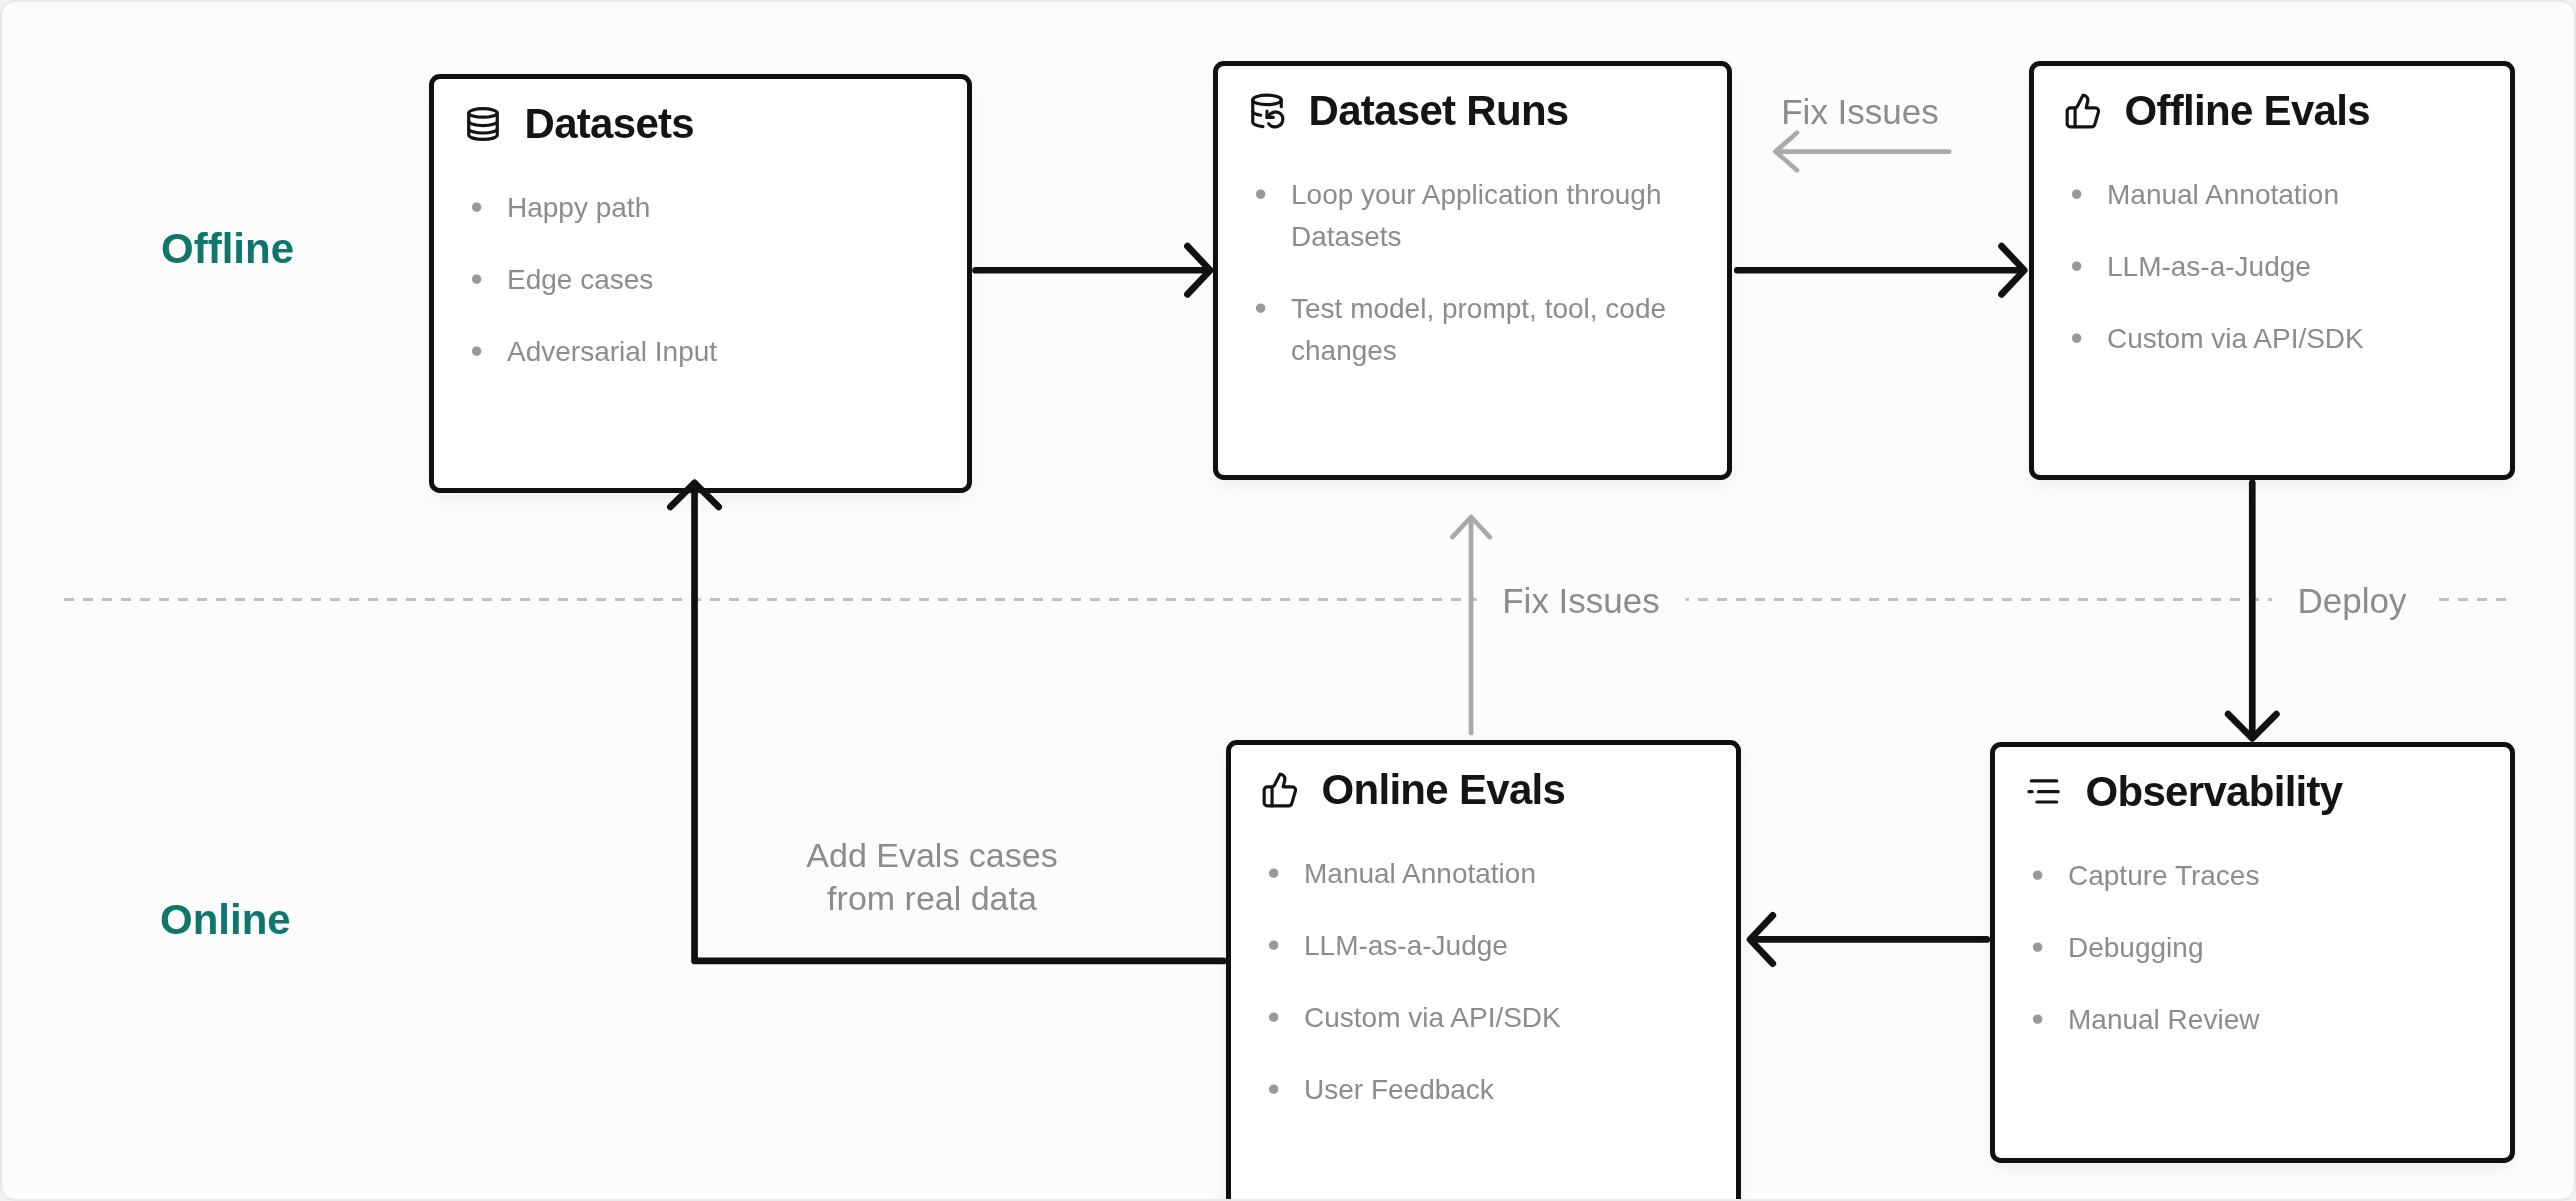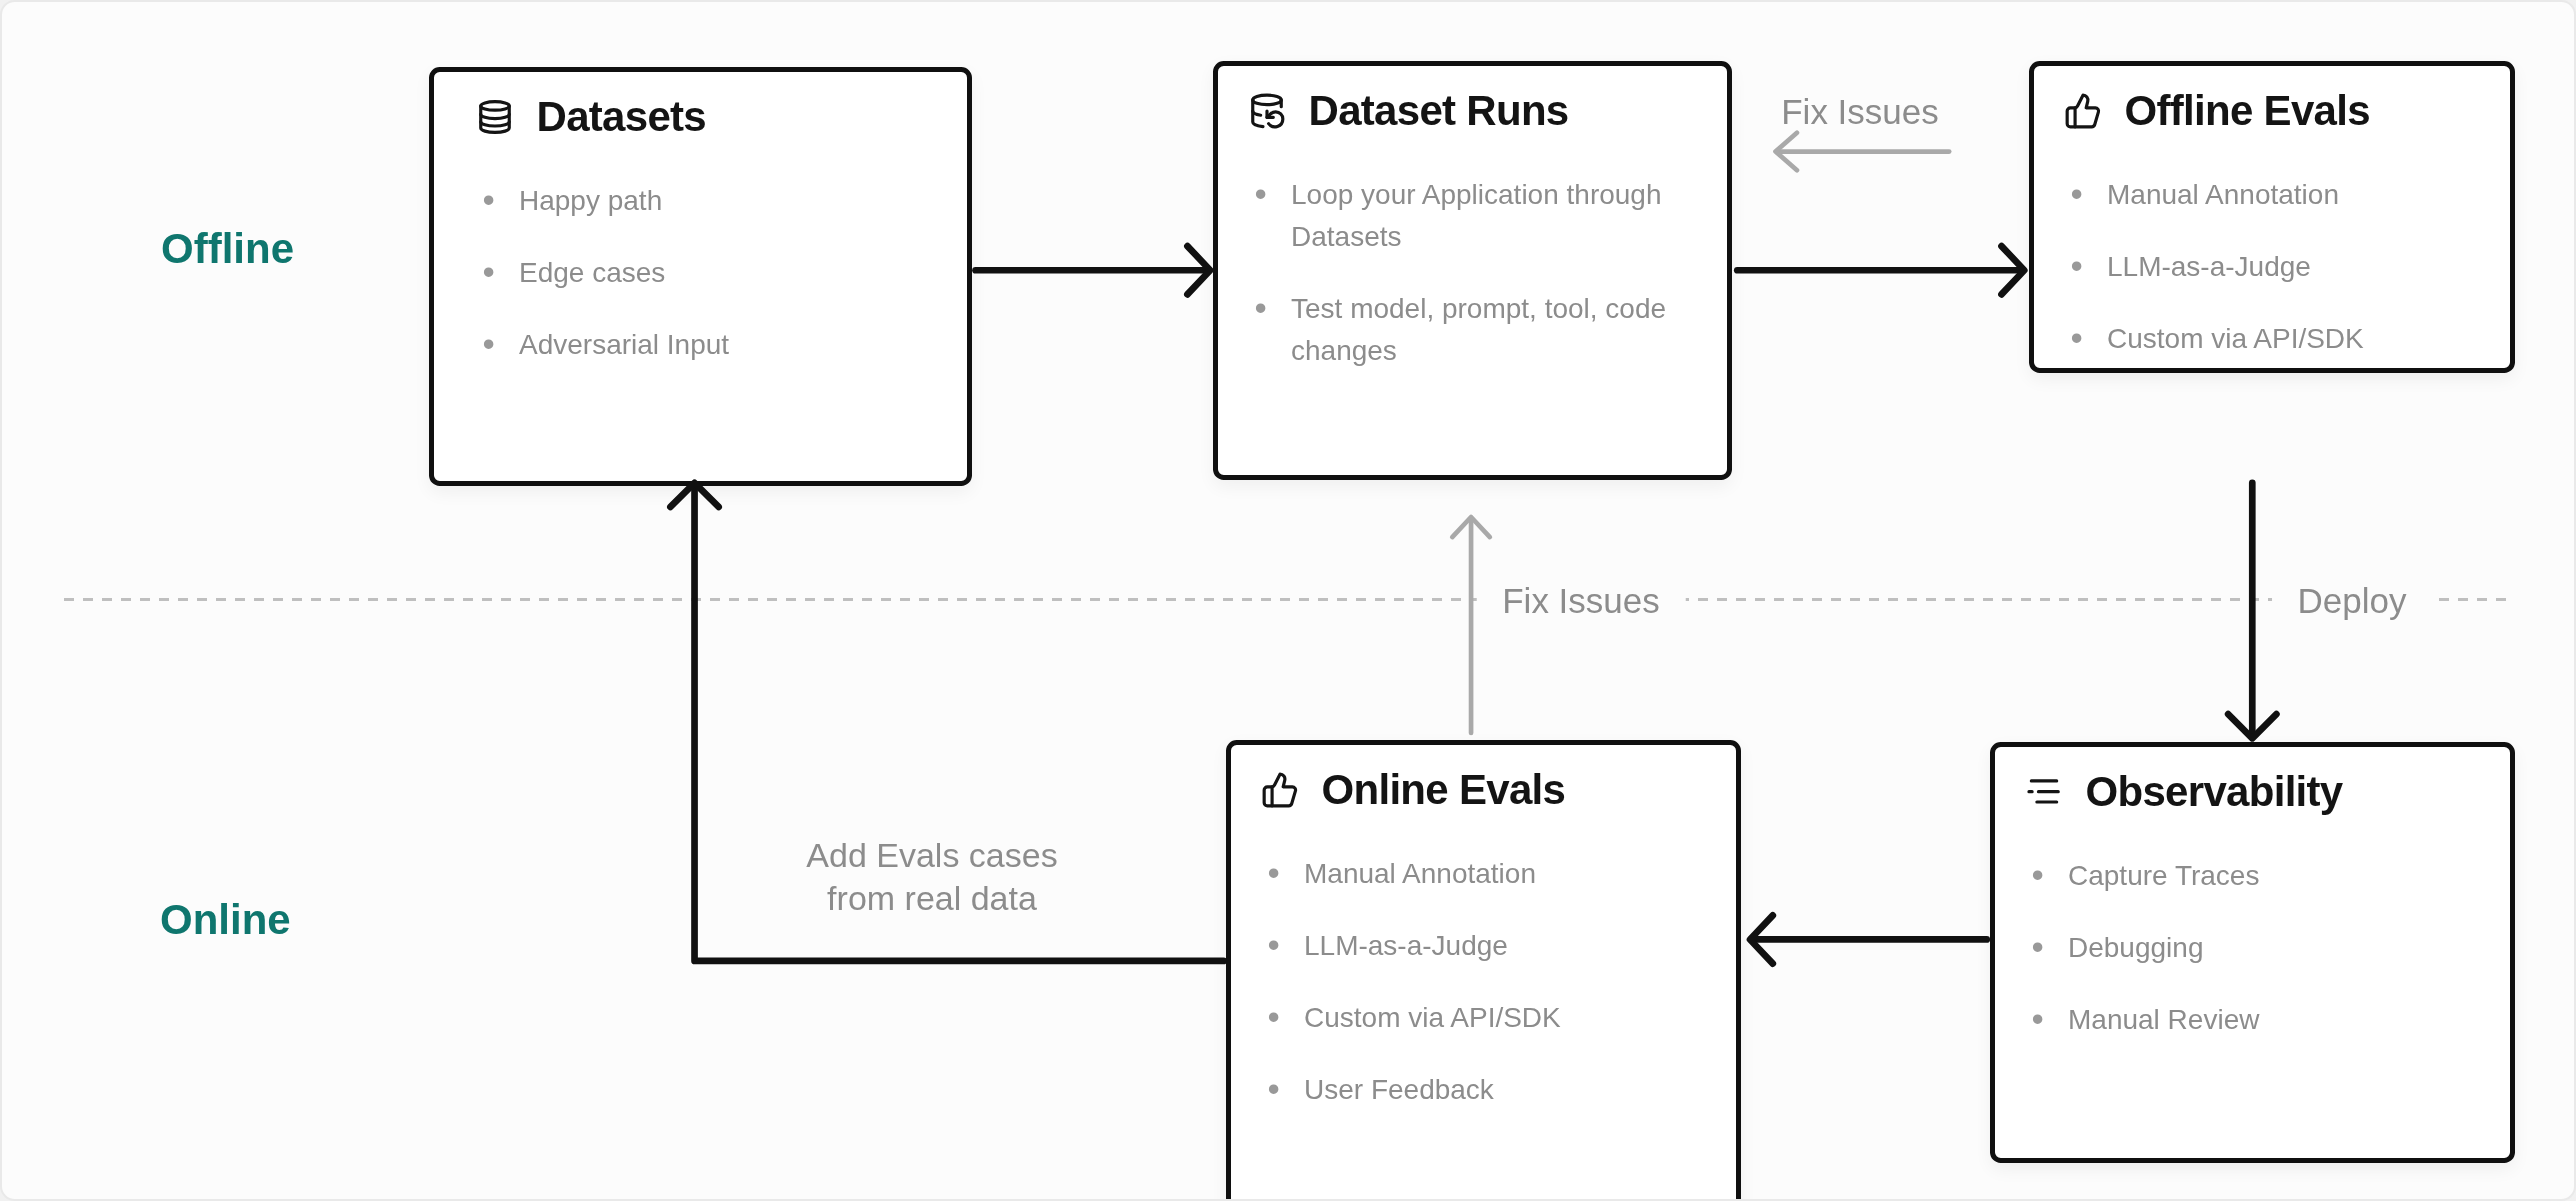--- a/index.html
+++ b/index.html
@@ -42,23 +42,23 @@
     padding-left:42px;
     font-size:28px;line-height:42px;
     color:#8c8c8c;
     margin-bottom:30px;
   }
   .card li::before{
     content:"\2022";
     position:absolute;left:5.4px;top:-1.3px;
     color:#999999;font-size:35px;
   }
-  #card-datasets     {left:427px;  top:65px;   width:543px; height:419px;padding-left:12px;}
+  #card-datasets     {left:427px;  top:72px;   width:543px; height:419px;}
   #card-dataset-runs {left:1211px; top:59px;   width:519px; height:419px;}
-  #card-offline-evals{left:2027px; top:59px;   width:486px; height:312px;}
+  #card-offline-evals{left:2027px; top:59px;   width:486px; height:419px;}
   #card-online-evals {left:1224px; top:738px; width:515px; height:499px;}
   #card-observability{left:1988px; top:740px; width:525px; height:421px;}
 
   
   .section-label{
     position:absolute;z-index:2;
     font-size:42px;font-weight:700;color:#0f766e;line-height:47px;
   }
   #label-offline{left:159px;top:223px;}
   #label-online {left:158px;top:894px;}

